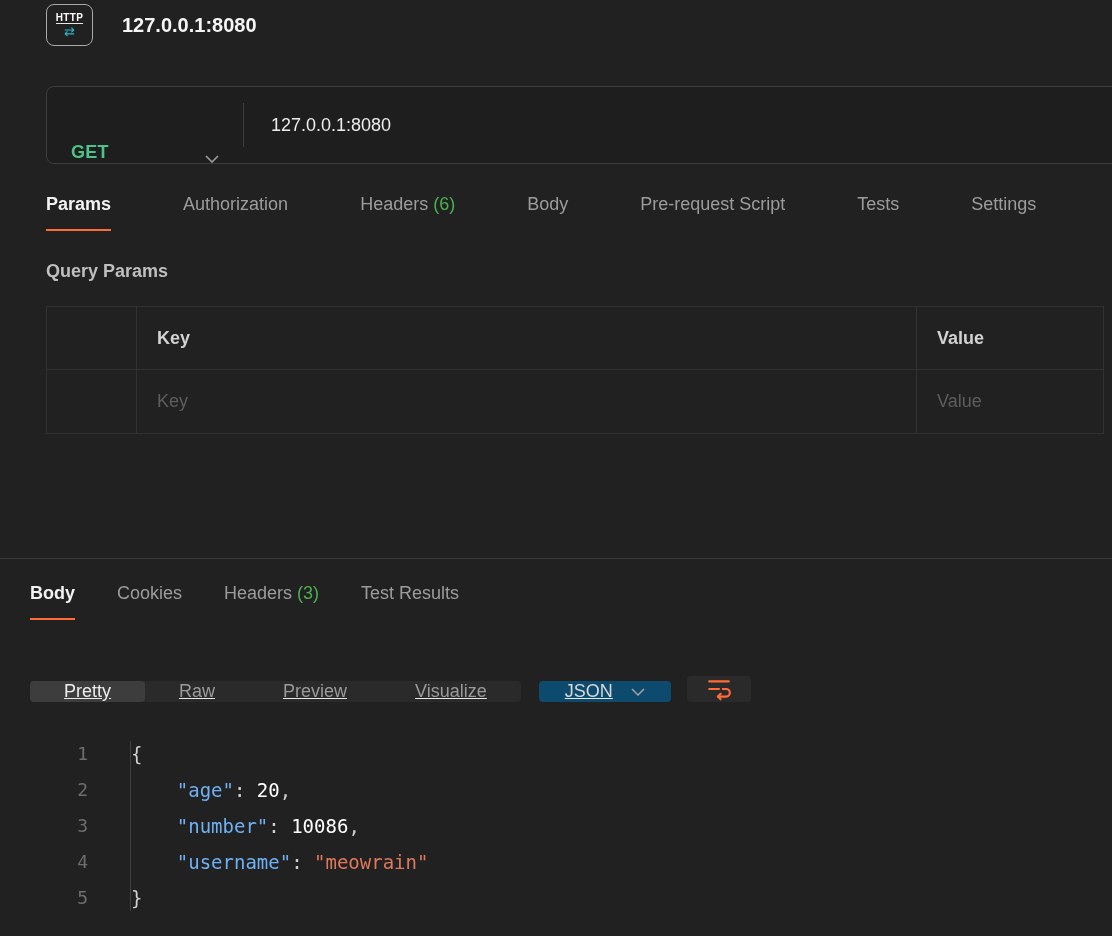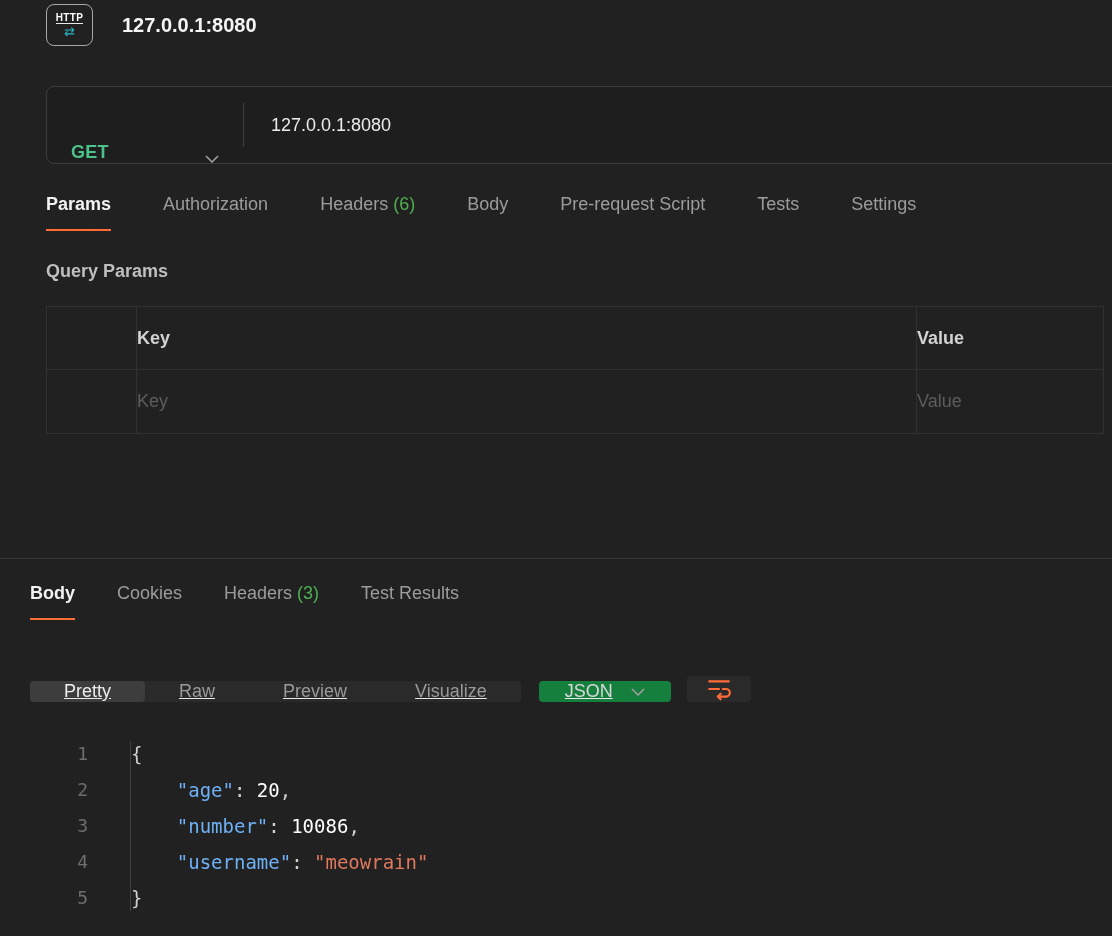--- a/index.html
+++ b/index.html
@@ -35,36 +35,37 @@
     display: flex; align-items: flex-end; justify-content: space-between;
     background: transparent; border: none; cursor: pointer; font-family: inherit;
   }
   .method-label { color: #4cc38a; font-weight: 700; font-size: 18px; letter-spacing: .3px; }
   .vsep { width: 1px; height: 44px; background: #3d3d3d; flex: none; }
   .url-input {
     flex: 1; border: none; background: transparent; outline: none;
     color: #ececec; font-size: 18px; padding-left: 27px; font-family: inherit;
   }
 
-  .tabs { display: flex; gap: 52px; margin-top: 30px; font-size: 18px; color: #9c9c9c; }
+  .tabs { display: flex; gap: 72px; margin-top: 30px; font-size: 18px; color: #9c9c9c; }
   .tab { padding-bottom: 16px; position: relative; cursor: pointer; white-space: nowrap; }
   .tab.active { color: #f2f2f2; font-weight: 600; }
   .tab.active::after {
     content: ""; position: absolute; left: 0; right: 0; bottom: 0; height: 2px;
     background: #ff6c37;
   }
   .tab .count { color: #4caf50; }
 
   .qp-heading { margin-top: 30px; font-size: 18px; font-weight: 700; color: #bfbfbf; }
 
   .params-table { margin-top: 24px; width: 1058px; border: 1px solid #313131; }
   .pt-row { display: grid; grid-template-columns: 89px 780px 1fr; height: 63px; }
   .pt-row.header { border-bottom: 1px solid #313131; }
   .pt-cell {
     border-left: 1px solid #313131; height: 100%; display: flex; align-items: center;
+    padding-left: 20px;
   }
   .pt-cell:first-child { border-left: none; }
   .pt-row.header .pt-cell { color: #d2d2d2; font-weight: 700; font-size: 18px; }
   .pt-input {
     width: 100%; border: none; background: transparent; outline: none;
     color: #dddddd; font-size: 18px; font-family: inherit;
   }
   .pt-input::placeholder { color: #5d5d5d; }
 
   .section-divider { height: 1px; background: #383838; margin-top: 124px; width: 100%; }
@@ -75,21 +76,21 @@
 
   .view-bar { display: flex; margin-top: 26px; height: 56px; align-items: flex-end; text-decoration: underline; }
   .view-tabs { display: flex; background: #2a2a2a; border-radius: 4px; }
   .view-tab {
     padding: 0 34px; display: flex; align-items: center; font-size: 18px;
     color: #9a9a9a; cursor: pointer;
   }
   .view-tab.active { background: #3d3d3d; color: #ededed; border-radius: 4px; }
   .format-btn {
     margin-left: 18px; display: flex; align-items: center; gap: 18px;
-    background: #15803d; border: none; border-radius: 4px; cursor: pointer;
+    background: #0c4a6e; border: none; border-radius: 4px; cursor: pointer;
     color: #d8d8d8; font-size: 18px; padding: 0 26px; font-family: inherit;
   }
   .wrap-btn {
     margin-left: 16px; width: 64px; background: #2a2a2a; border: none; border-radius: 4px;
     display: flex; align-items: center; justify-content: center; cursor: pointer;
   }
 
   .code-block {
     position: relative; margin-top: 34px;
     font-family: "DejaVu Sans Mono", monospace; font-size: 19px;

